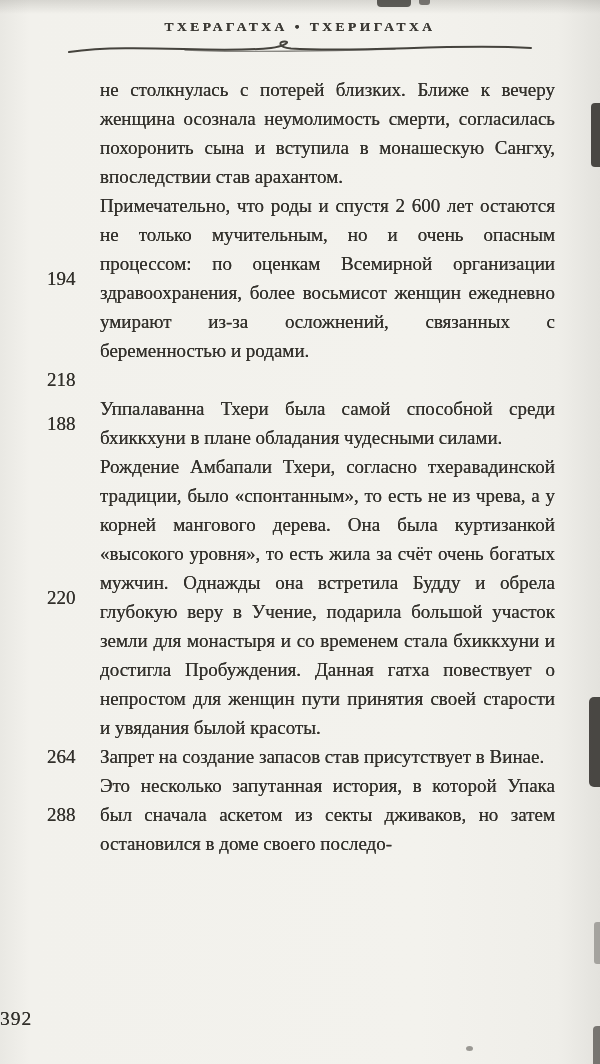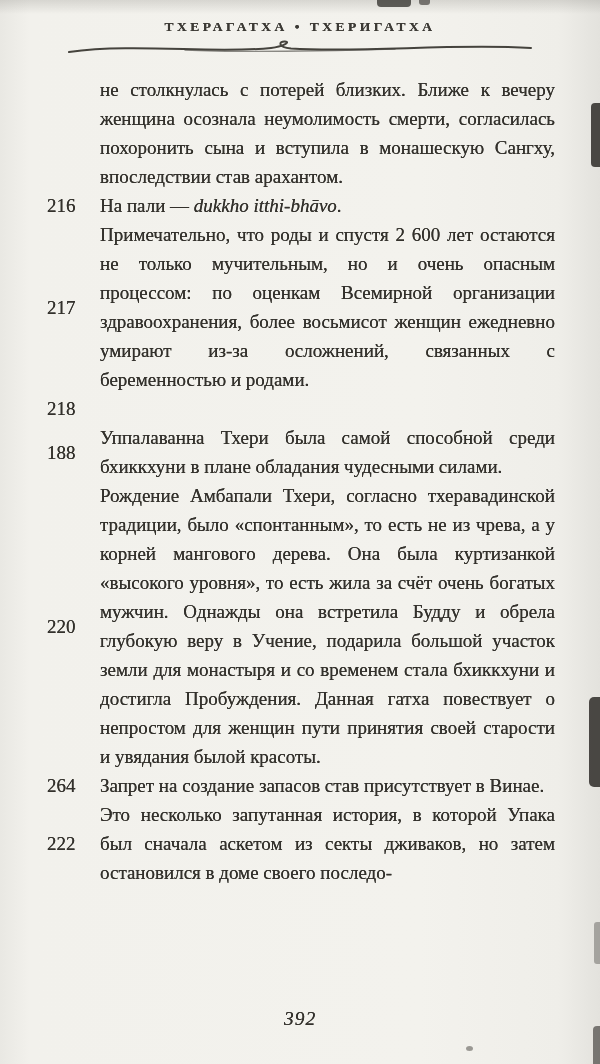--- a/index.html
+++ b/index.html
@@ -63,22 +63,21 @@
     text-align: justify;
     text-shadow: 0 0 0.5px #33312c;
   }
   .note-text em {
     font-style: italic;
   }
   .page-footer {
     position: absolute;
     left: 0; right: 0;
     bottom: 34px;
-    text-align: center;
-    font-style: italic;
+    text-align: left;
   }
   .page-number {
     font-size: 19.5px;
     letter-spacing: 1px;
     text-shadow: 0 0 0.5px #33312c;
   }
   
   .artifact {
     position: absolute;
     background: #2e2c28;
@@ -106,27 +105,23 @@
     </svg>
   </header>
 
   <main class="notes">
 
     <div class="note">
       <div class="note-num"></div>
       <div class="note-text">не столкнулась с потерей близких. Ближе к вечеру женщина осознала неумолимость смерти, согласилась похоронить сына и вступила в монашескую Сангху, впоследствии став арахантом.</div>
     </div>
 
-    <div class="note">
-      <div class="note-num">216</div>
-      <div class="note-text"><span>На пали — </span><em>dukkho itthi-bhāvo</em><span>.</span></div>
-    </div>
 
     <div class="note">
-      <div class="note-num">217</div>
+      <div class="note-num">194</div>
       <div class="note-text">Примечательно, что роды и спустя 2 600 лет остаются не только мучительным, но и очень опасным процессом: по оценкам Всемирной организации здравоохранения, более восьмисот женщин ежедневно умирают из-за осложнений, связанных с беременностью и родами.</div>
     </div>
 
     <div class="note">
       <div class="note-num">218</div>
     </div>
 
     <div class="note">
       <div class="note-num">188</div>
       <div class="note-text">Уппалаванна Тхери была самой способной среди бхиккхуни в плане обладания чудесными силами.</div>
@@ -136,21 +131,21 @@
       <div class="note-num">220</div>
       <div class="note-text">Рождение Амбапали Тхери, согласно тхеравадинской традиции, было «спонтанным», то есть не из чрева, а у корней мангового дерева. Она была куртизанкой «высокого уровня», то есть жила за счёт очень богатых мужчин. Однажды она встретила Будду и обрела глубокую веру в Учение, подарила большой участок земли для монастыря и со временем стала бхиккхуни и достигла Пробуждения. Данная гатха повествует о непростом для женщин пути принятия своей старости и увядания былой красоты.</div>
     </div>
 
     <div class="note">
       <div class="note-num">264</div>
       <div class="note-text">Запрет на создание запасов став присутствует в Винае.</div>
     </div>
 
     <div class="note">
-      <div class="note-num">222</div>
+      <div class="note-num">288</div>
       <div class="note-text">Это несколько запутанная история, в которой Упака был сначала аскетом из секты дживаков, но затем остановился в доме своего последо-</div>
     </div>
 
   </main>
 
   <footer class="page-footer">
     <div class="page-number">392</div>
   </footer>
 
   <div class="artifact art-top-1"></div>

